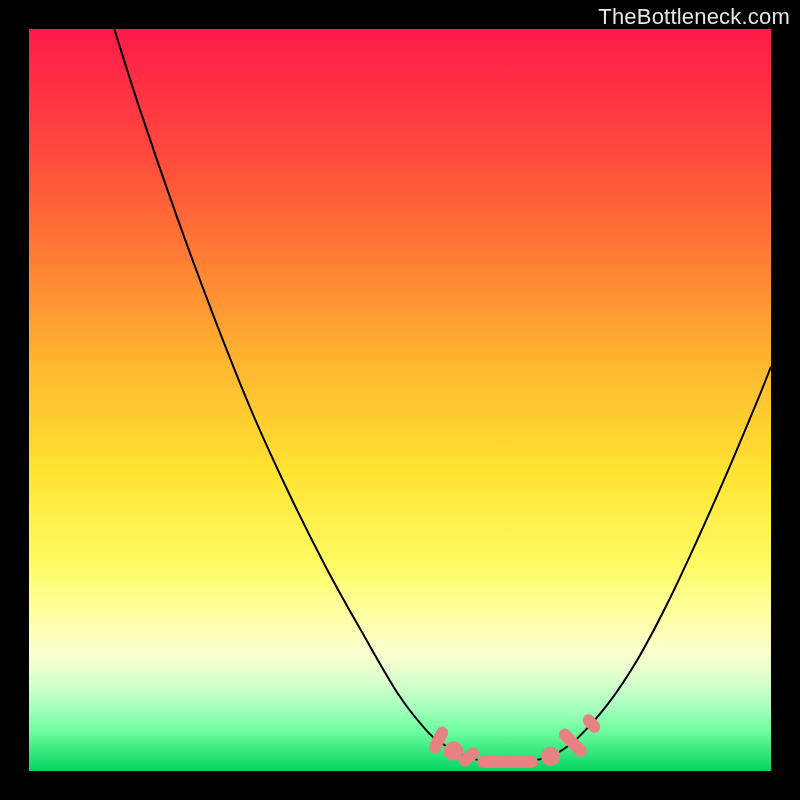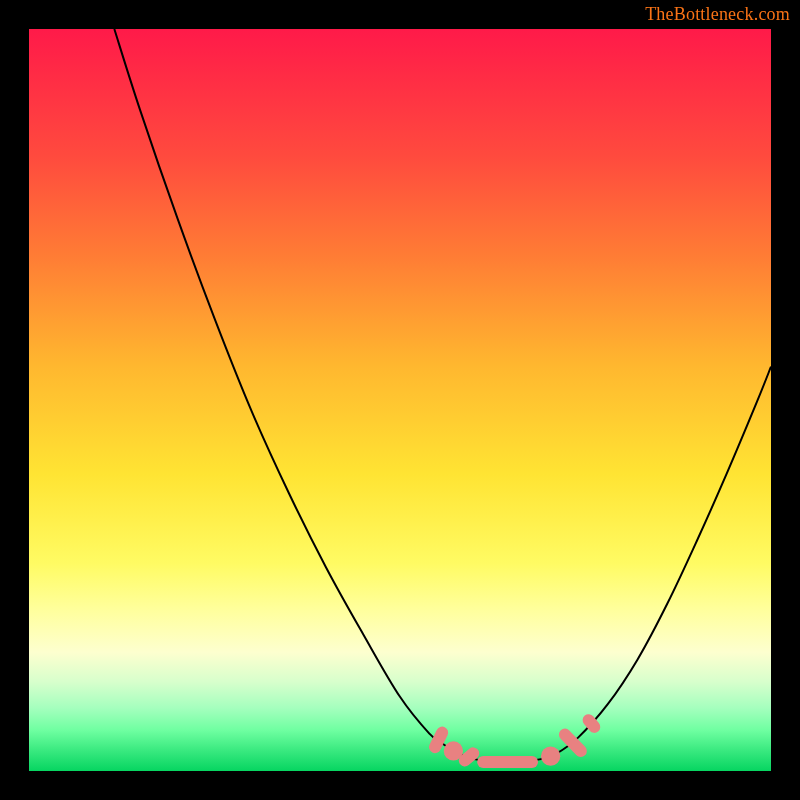--- a/index.html
+++ b/index.html
@@ -45,23 +45,23 @@
     left: 29px;
     top: 29px;
     width: 742px;
     height: 742px;
     overflow: visible;
   }
   .watermark {
     position: absolute;
     top: 4px;
     right: 10px;
-    font-family: Liberation Serif, serif;
-    font-size: 18px;
-    color: #f97316;
+    font-family: Liberation Sans, sans-serif;
+    font-size: 22px;
+    color: #e5e5e5;
     letter-spacing: 0.2px;
   }
 </style>
 </head>
 <body>
 
 <div class="frame">
   <div class="plot-bg"></div>
   <svg class="curve" viewBox="0 0 742 742">
     <g id="curve-layer">

